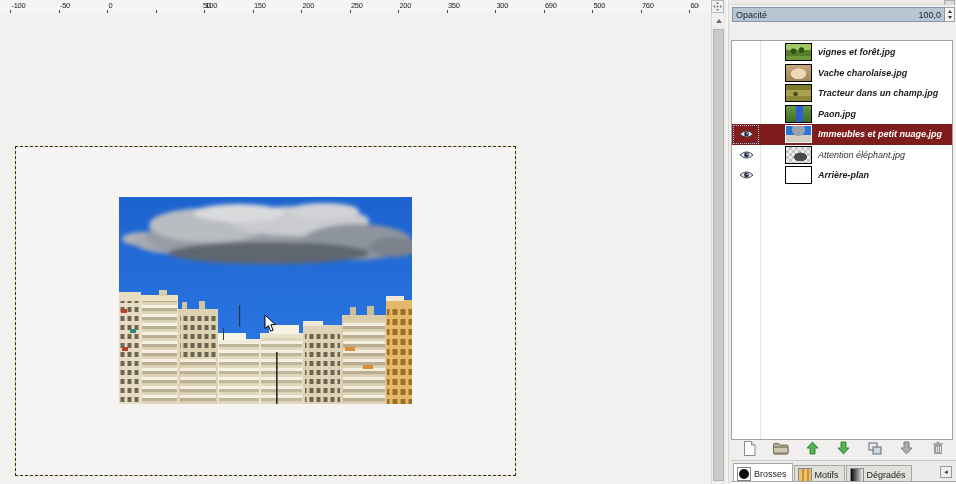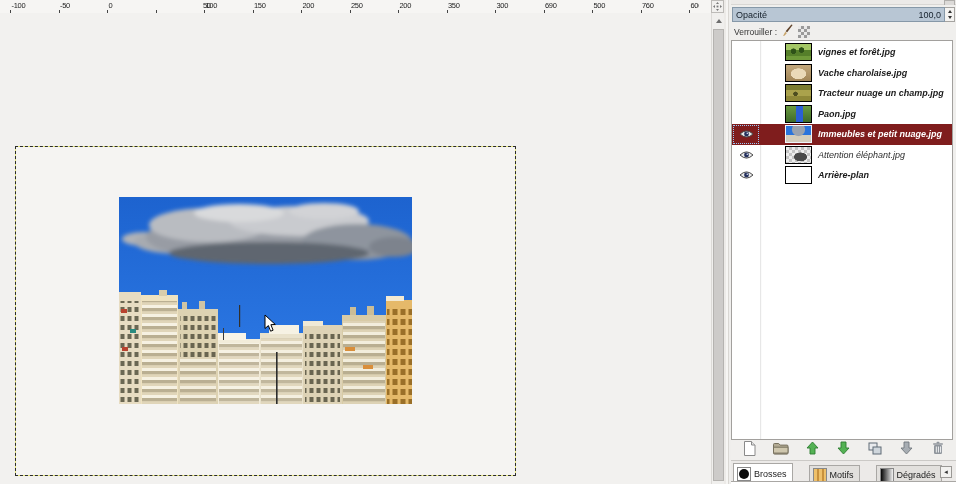--- a/index.html
+++ b/index.html
@@ -95,21 +95,21 @@
     background-size:100% 100%,6px 6px,6px 6px; background-position:0 0,0 0,3px 3px; }
   .thumb-arriere-plan { background:#fff; }
 
   .layer-actions { position:absolute; left:0; top:441px; width:225px; height:18px; display:flex;
     align-items:center; justify-content:space-between; padding:0 8px; }
   .action-btn { width:20px; height:16px; display:flex; align-items:center; justify-content:center; }
 
   .dock-tabs { position:absolute; left:0; top:460px; width:225px; height:24px; border-top:1px solid #cbc9c6; background:#eceae8; }
   .tabs-strip { position:absolute; left:2px; bottom:0; display:flex; align-items:flex-end; }
   .dock-tab { height:19px; display:flex; align-items:center; gap:3px; padding:0 5px 0 3px;
-    border:1px solid #a9a7a4; border-bottom:none; background:#e2e0dd; margin-right:16px; }
+    border:1px solid #a9a7a4; border-bottom:none; background:#e2e0dd; margin-right:1px; }
   .dock-tab.active { height:21px; background:#fff; }
   .tab-label { font-size:9px; color:#222; }
   .tab-swatch { width:14px; height:14px; border:1px solid #888; }
   .swatch-brush { background:#fff; display:flex; align-items:center; justify-content:center; }
   .swatch-brush::after { content:""; width:10px; height:10px; border-radius:50%; background:#0a0a0a; }
   .swatch-pattern { background:repeating-linear-gradient(90deg,#eec06a 0 3px,#c8913c 3px 5px); }
   .swatch-gradient { background:linear-gradient(90deg,#050505,#f2f2f2); }
   .tab-menu-btn { position:absolute; right:4px; top:5px; width:12px; height:12px; border:1px solid #9a9895;
     background:#f2f1ef; font-size:7px; color:#333; display:flex; align-items:center; justify-content:center; }
   .tabs-content { position:absolute; left:0; top:481px; width:225px; height:3px; background:#fff; border-top:1px solid #a9a7a4; }
@@ -246,50 +246,40 @@
       <div class="opacity-slider">
         <span class="opacity-label">Opacité</span>
         <span class="opacity-value">100,0</span>
       </div>
       <div class="spinner">
         <div class="spin-up"></div>
         <div class="spin-down"></div>
       </div>
     </div>
 
-    <div class="lock-row">
-      <span class="lock-label">Verrouiller :</span>
-      <span>
-        <svg width="13" height="13" viewBox="0 0 13 13">
-          <path d="M11.6 1 L6.2 8.3 L4.6 7.2 L10.4 0.4 Z" fill="#5f432a"></path>
-          <path d="M4.3 7.8 L5.9 9 L3.8 11.4 L2 11.9 Z" fill="#c9a468"></path>
-        </svg>
-      </span>
-      <span class="checker-icon"></span>
-    </div>
 
     <div class="layer-list">
       <div class="layer-rows">
           <div class="layer-row">
             <div class="eye-cell"></div>
             <div class="chain-cell"></div>
             <div class="thumb thumb-vignes"></div>
             <div class="layer-label">vignes et forêt.jpg</div>
           </div>
           <div class="layer-row">
             <div class="eye-cell"></div>
             <div class="chain-cell"></div>
             <div class="thumb thumb-vache"></div>
             <div class="layer-label">Vache charolaise.jpg</div>
           </div>
           <div class="layer-row">
             <div class="eye-cell"></div>
             <div class="chain-cell"></div>
             <div class="thumb thumb-tracteur"></div>
-            <div class="layer-label">Tracteur nuage un champ.jpg</div>
+            <div class="layer-label">Tracteur dans un champ.jpg</div>
           </div>
           <div class="layer-row">
             <div class="eye-cell"></div>
             <div class="chain-cell"></div>
             <div class="thumb thumb-paon"></div>
             <div class="layer-label">Paon.jpg</div>
           </div>
           <div class="layer-row selected">
             <div class="eye-cell">
               <span><svg width="15" height="10" viewBox="0 0 15 10">

